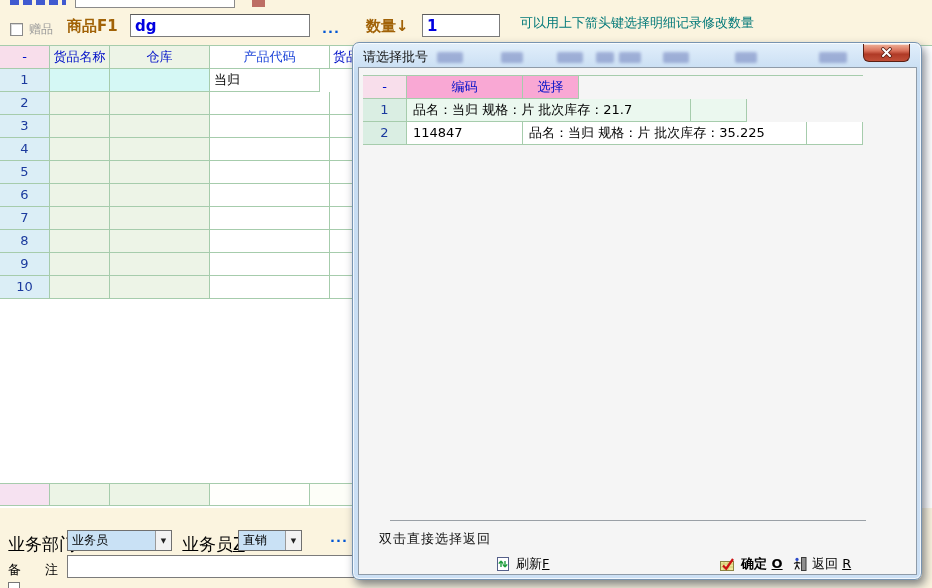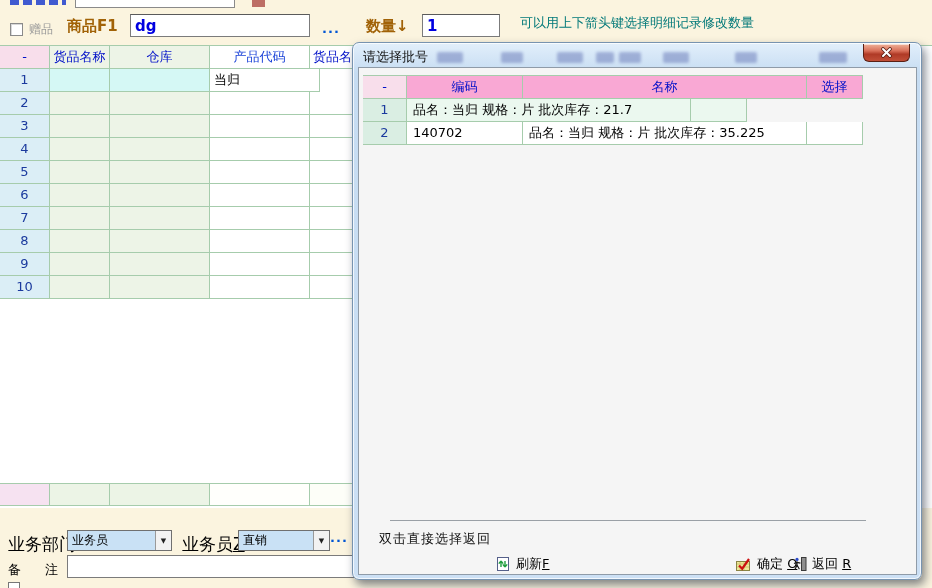--- a/index.html
+++ b/index.html
@@ -27,21 +27,21 @@
   .product-more { position:absolute; left:322px; top:21px; cursor:pointer; }
   .qty-label { position:absolute; left:366px; top:17px; }
   .hint { position:absolute; left:520px; top:14px; color:#007878; font-size:13px; }
 
   
   .main-panel { position:absolute; left:0; top:45px; width:932px; height:463px; background:#fff; }
   .g-row { display:flex; }
   .cell { height:23px; line-height:22px; border-right:1px solid #A6CCAC; border-bottom:1px solid #A6CCAC;
           overflow:hidden; white-space:nowrap; font-size:13px; }
   .grid-top { border-top:1px solid #A6CCAC; }
-  .c0{width:50px;} .c1{width:60px;} .c2{width:100px;} .c3{width:100px;} .c4{width:110px;}
+  .c0{width:50px;} .c1{width:60px;} .c2{width:100px;} .c3{width:120px;} .c4{width:110px;}
   .cell.h { background:#D6EDE1; color:#0010C8; text-align:center; }
   .cell.h.c0 { background:#F8DEEB; }
   .cell.h.c4 { text-align:left; padding-left:3px; }
   .cell.num { background:#DBEEF6; color:#1b3a9e; text-align:center; }
   .g-row .c1,.g-row .c2 { background:#EDF4E7; }
   .g-row .c3,.g-row .c4 { background:#fff; }
   .g-row.sel .c1,.g-row.sel .c2,.g-row.sel .c3 { background:#D5F8F5; }
   .g-row .c3 { color:#1d44d8; text-align:center; }
   .g-row .c4 { padding-left:4px; }
   .footer-row { position:absolute; left:0; top:438px; }
@@ -84,21 +84,21 @@
   .dcell.h.d0 { background:#F8DEEB; }
   .dcell.num { background:#DAEEE3; color:#1b3a9e; text-align:center; }
   .drow.odd .dcell.data { background:#EBF8EF; }
   .dcell.d1.data,.dcell.d2.data { padding-left:6px; }
   .dlg-sep { position:absolute; left:31px; top:452px; width:476px; height:1px; background:#9aa0a6; }
   .dlg-hint { position:absolute; left:20px; top:462px; font-size:13px; letter-spacing:1px; color:#111;
               font-family:"DejaVu Serif","Liberation Serif",serif; }
   .dlg-btn { position:absolute; top:486px; height:20px; display:flex; align-items:center; gap:5px;
              font-size:13px; cursor:pointer; }
   .dlg-btn svg { display:block; }
-  .btn-refresh { left:136px; } .btn-ok { left:376px; } .btn-back { left:433px; }
+  .btn-refresh { left:136px; } .btn-ok { left:360px;font-weight:bold; } .btn-back { left:433px; }
 
   .tbar-line { position:absolute; left:0; top:0; width:100%; height:24px; border-radius:6px 6px 0 0; }
 </style>
 </head>
 <body>
 
 <div id="app">
 
   <div class="topbar">
     <div class="clip-label"></div>
@@ -206,21 +206,21 @@
     </div>
   </div>
 
   <div class="bottombar">
     <span class="b-label" style="left:8px; top:25px;">业务部门</span>
     <div class="combo" style="left:67px; top:22px; width:105px;">
       <span class="val">业务员</span>
       <span class="btn">▼</span>
     </div>
     <span class="b-label" style="left:182px; top:25px;"><span>业务员</span><span class="key-u">Z</span></span>
-    <div class="combo" style="left:238px; top:22px; width:92px;">
+    <div class="combo" style="left:238px; top:22px; width:64px;">
       <span class="val">直销</span>
       <span class="btn">▼</span>
     </div>
     <span class="more-blue" style="position:absolute; left:330px; top:22px;">...</span>
     <span class="remark-label">
         <span>备</span>
         <span>注</span>
       </span>
     <input class="remark-input" value="" style="">
     <div class="clip-box"></div>
@@ -242,32 +242,31 @@
         <path d="M2 2 L9 9 M9 2 L2 9" stroke="#5a1f14" stroke-width="3.6" stroke-linecap="round"></path>
         <path d="M2 2 L9 9 M9 2 L2 9" stroke="#ffffff" stroke-width="2" stroke-linecap="round"></path>
       </svg>
     </div>
 
     <div class="dlg-content">
       <div class="dlg-grid">
         <div class="g-row grid-top">
             <div class="dcell h d0">-</div>
             <div class="dcell h d1">编码</div>
-            <div class="dcell h d2">名称</div>
             <div class="dcell h d3">选择</div>
           </div>
         <div>
             <div class="g-row drow odd">
               <div class="dcell d0 num">1</div>
               <div class="dcell d2 data">品名：当归 规格：片 批次库存：21.7</div>
               <div class="dcell d3 data"></div>
             </div>
             <div class="g-row drow">
               <div class="dcell d0 num">2</div>
-              <div class="dcell d1 data">140702</div>
+              <div class="dcell d1 data">114847</div>
               <div class="dcell d2 data">品名：当归 规格：片 批次库存：35.225</div>
               <div class="dcell d3 data"></div>
             </div>
           </div>
       </div>
       <div class="dlg-sep"></div>
       <span class="dlg-hint">双击直接选择返回</span>
 
       <div class="dlg-btn btn-refresh">
         <svg width="16" height="16" viewBox="0 0 16 16">

